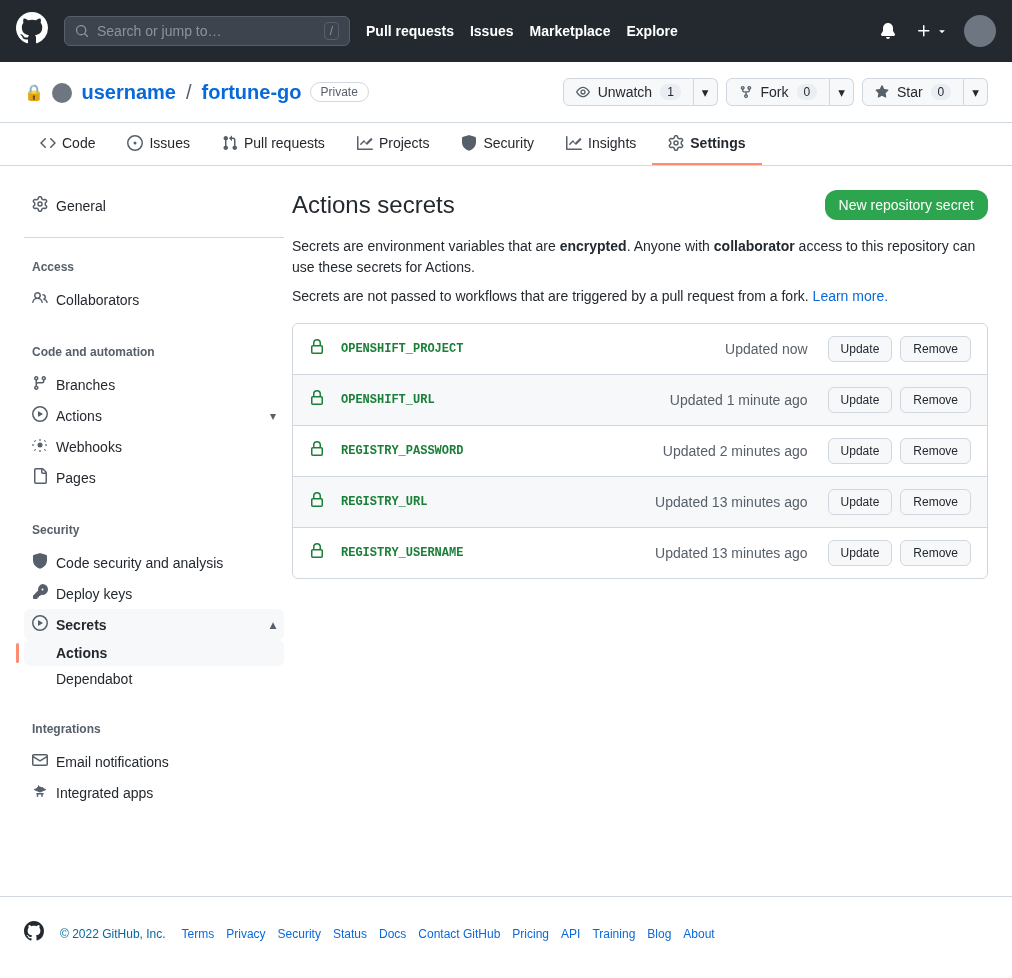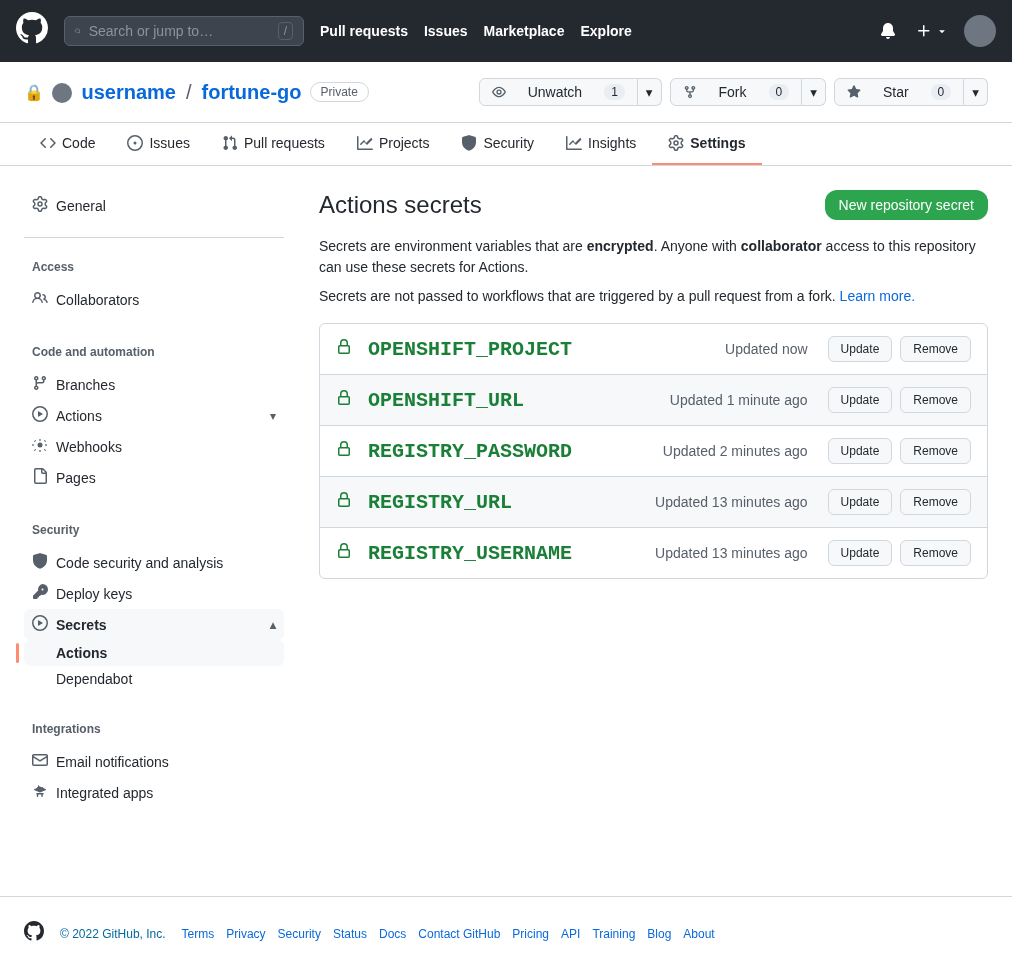--- a/index.html
+++ b/index.html
@@ -16,21 +16,21 @@
     }
     .top-nav-logo { color: #fff; font-size: 24px; cursor: pointer; flex-shrink: 0; }
     .search-bar {
       display: flex;
       align-items: center;
       background: #3d444d;
       border: 1px solid #57606a;
       border-radius: 6px;
       padding: 5px 10px;
       gap: 8px;
-      width: 240px;
+      width: 286px;
       flex-shrink: 0;
     }
     .search-bar input {
       background: transparent;
       border: none;
       outline: none;
       color: #c9d1d9;
       font-size: 14px;
       flex: 1;
     }
@@ -107,21 +107,21 @@
       font-weight: 500;
     }
     .repo-header-right {
       display: flex;
       align-items: center;
       gap: 8px;
     }
     .repo-action-btn {
       display: flex;
       align-items: center;
-      gap: 22px;
+      gap: 8px;
       border: 1px solid #d0d7de;
       border-radius: 6px;
       padding: 5px 12px;
       font-size: 14px;
       background: #f6f8fa;
       cursor: pointer;
       color: #24292f;
       font-weight: 500;
     }
     .repo-action-btn .count {
@@ -168,21 +168,21 @@
       color: #24292f;
     }
     .tab-icon { color: #57606a; font-size: 14px; }
 
     
     .main-layout {
       display: flex;
       max-width: 1012px;
       margin: 0 auto;
       padding: 24px;
-      gap: 35px;
+      gap: 8px;
     }
 
     
     .sidebar {
       width: 260px;
       flex-shrink: 0;
     }
     .sidebar-section { margin-bottom: 24px; }
     .sidebar-item {
       display: flex;
@@ -296,21 +296,21 @@
     .secret-row:last-child { border-bottom: none; }
     .secret-row:nth-child(even) { background: #f6f8fa; }
     .lock-green {
       color: #1a7f37;
       font-size: 16px;
       flex-shrink: 0;
     }
     .secret-name {
       color: #1a7f37;
       font-family: ui-monospace, SFMono-Regular, "SF Mono", Consolas, "Liberation Mono", Menlo, monospace;
-      font-size: 20px;
+      font-size: 12px;
       font-weight: 600;
       flex: 1;
     }
     .secret-updated {
       color: #57606a;
       font-size: 14px;
       flex-shrink: 0;
       margin-right: 4px;
     }
     .secret-actions {

